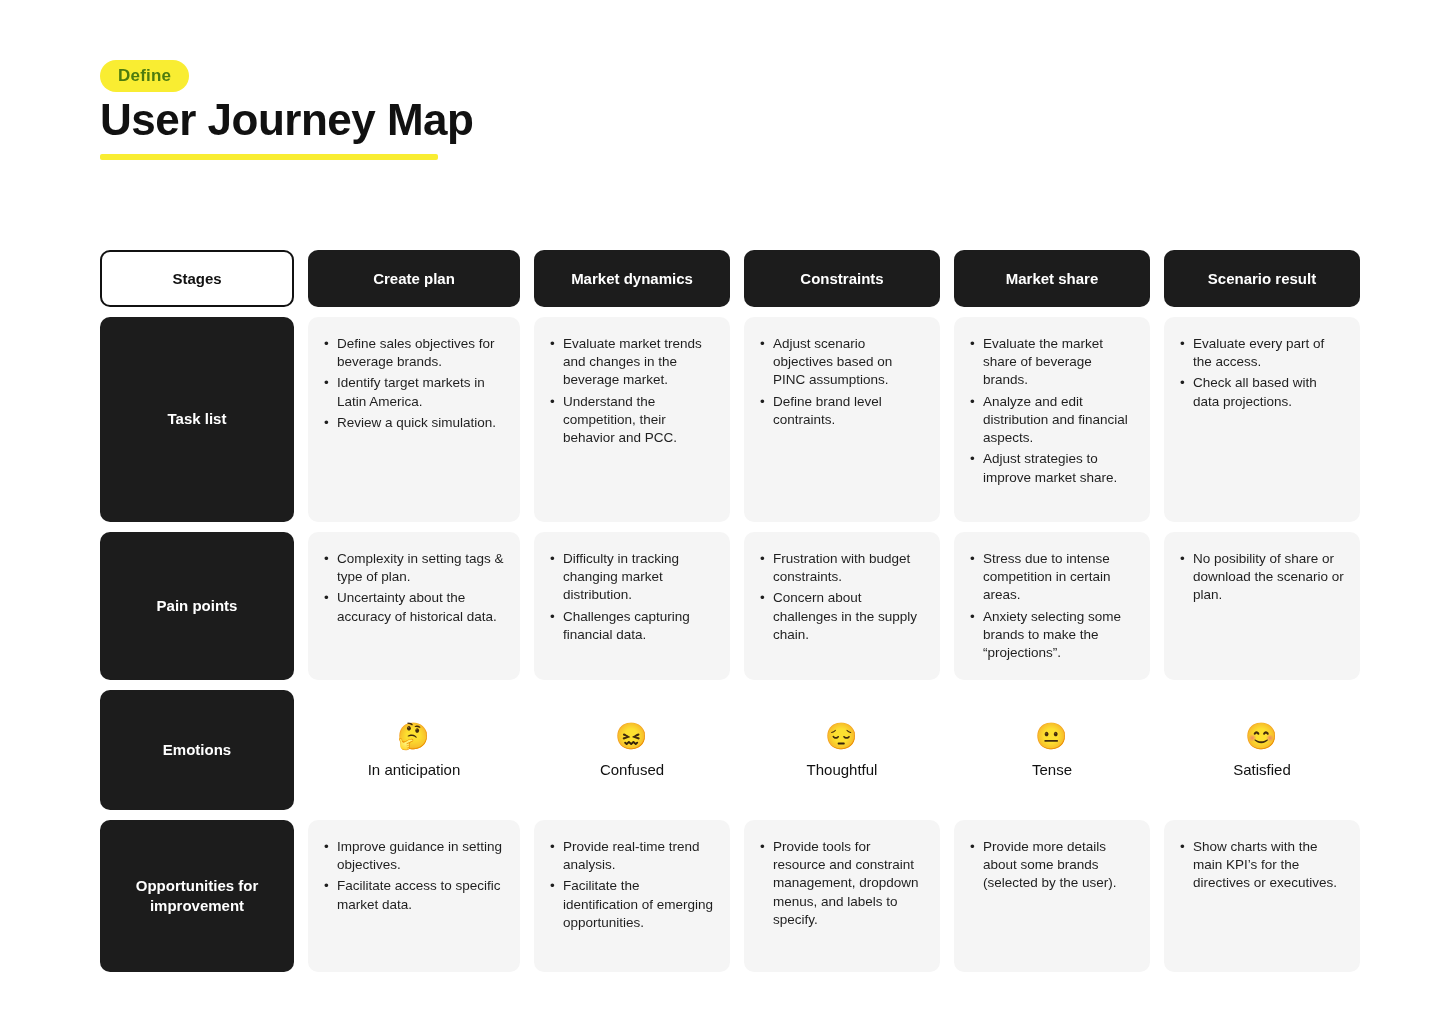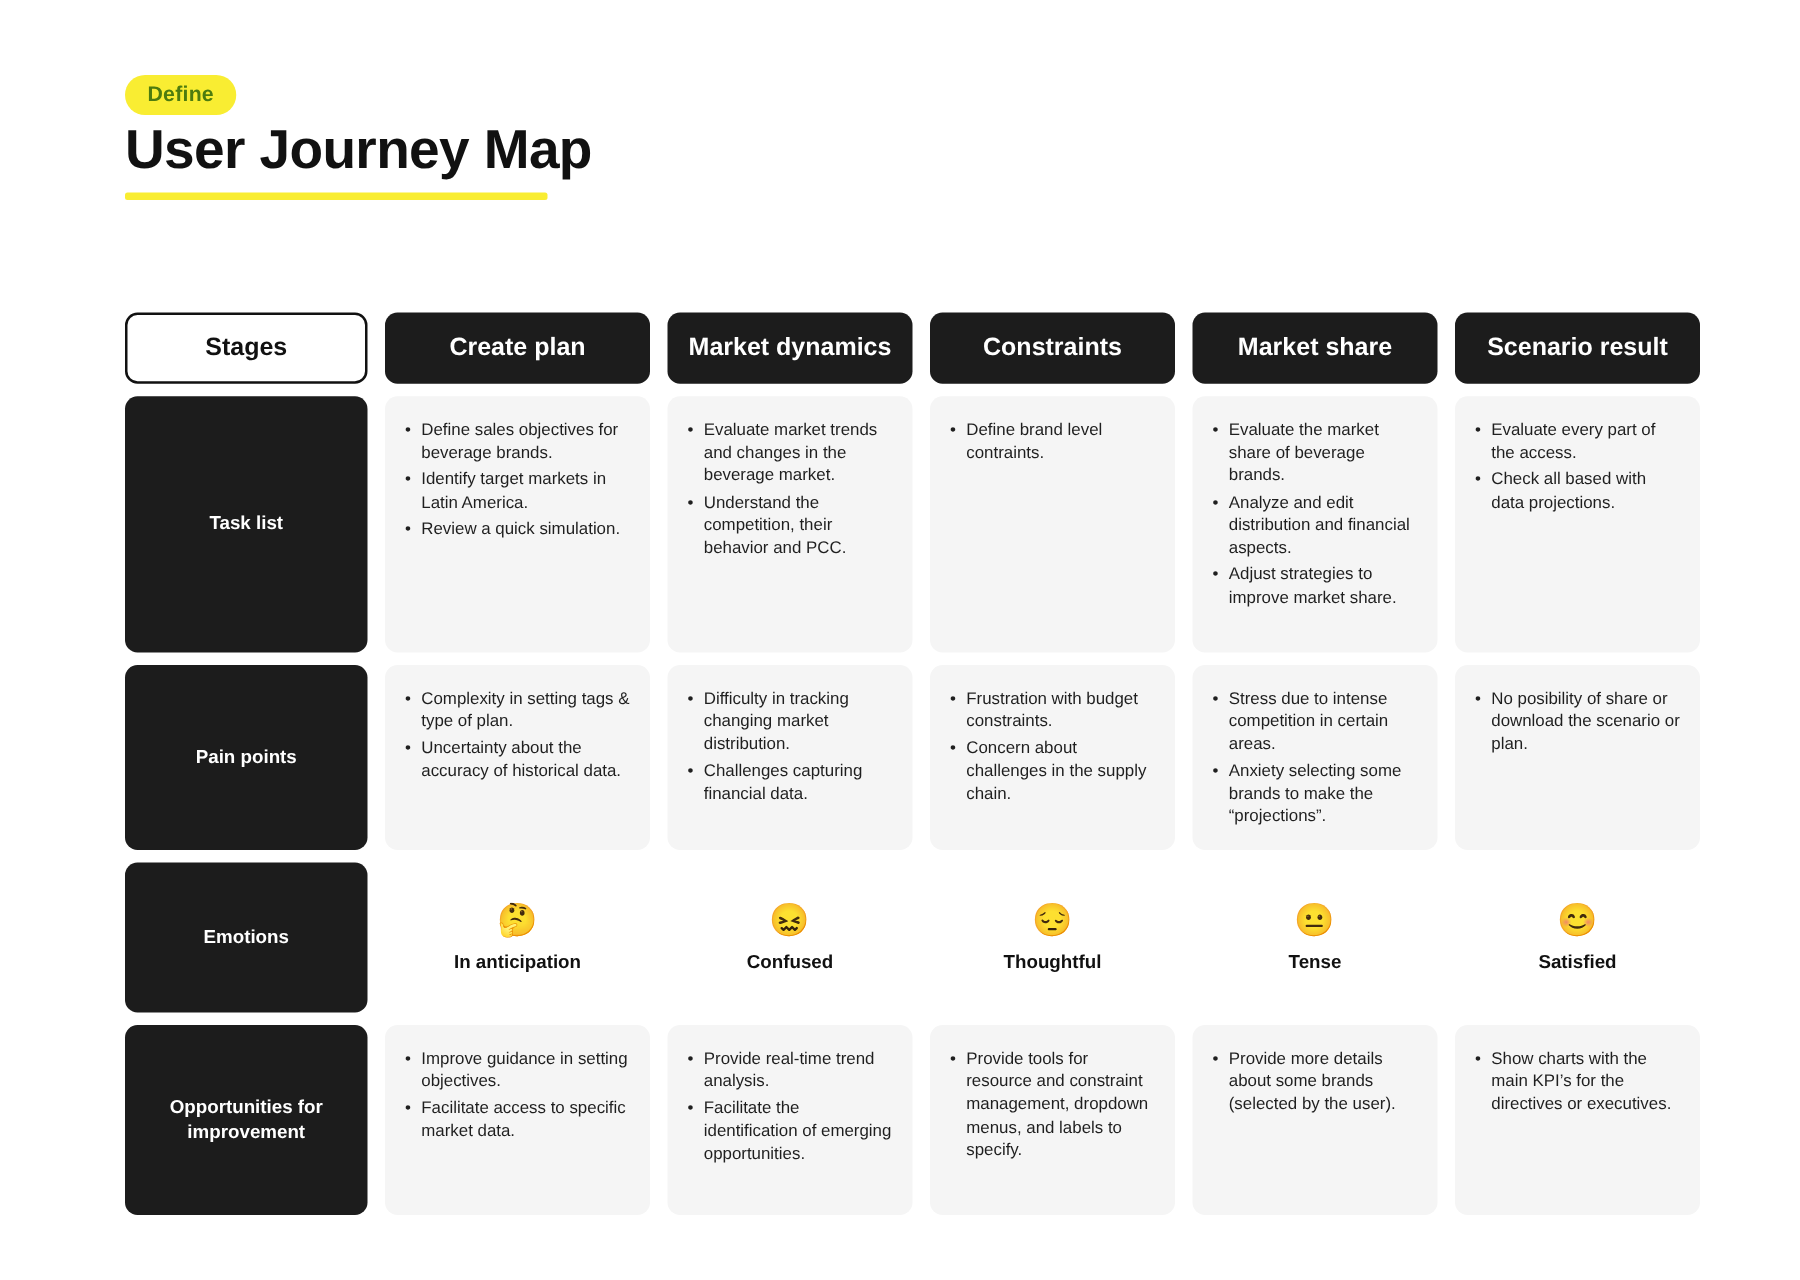--- a/index.html
+++ b/index.html
@@ -63,21 +63,21 @@
   }
 
   
   .hcell {
     height: 57px;
     border-radius: 10px;
     display: flex;
     align-items: center;
     justify-content: center;
     font-weight: bold;
-    font-size: 20px;
+    font-size: 15px;
   }
   .hcell.dark {
     background: #1c1c1c;
     color: #ffffff;
   }
   .hcell.outline {
     background: #ffffff;
     color: #111111;
     border: 2px solid #111111;
   }
@@ -130,21 +130,21 @@
     align-items: center;
     justify-content: center;
     gap: 12px;
   }
   .emoji {
     font-size: 26px;
     line-height: 1;
   }
   .emotion-label {
     font-size: 15px;
-    font-weight: bold;
+    font-weight: normal;
     color: #111111;
   }
 
   
   .row-task > * { height: 205px; }
   .row-pain > * { height: 148px; }
   .row-emotion > * { height: 120px; }
   .row-opp > * { height: 152px; }
 
   .row {
@@ -184,20 +184,21 @@
 
       <div class="cell">
         <ul>
           <li>Evaluate market trends and changes in the beverage market.</li>
           <li>Understand the competition, their behavior and PCC.</li>
         </ul>
       </div>
 
       <div class="cell">
         <ul>
+          <li>Adjust scenario objectives based on PINC assumptions.</li>
           <li>Define brand level contraints.</li>
         </ul>
       </div>
 
       <div class="cell">
         <ul>
           <li>Evaluate the market share of beverage brands.</li>
           <li>Analyze and edit distribution and financial aspects.</li>
           <li>Adjust strategies to improve market share.</li>
         </ul>

